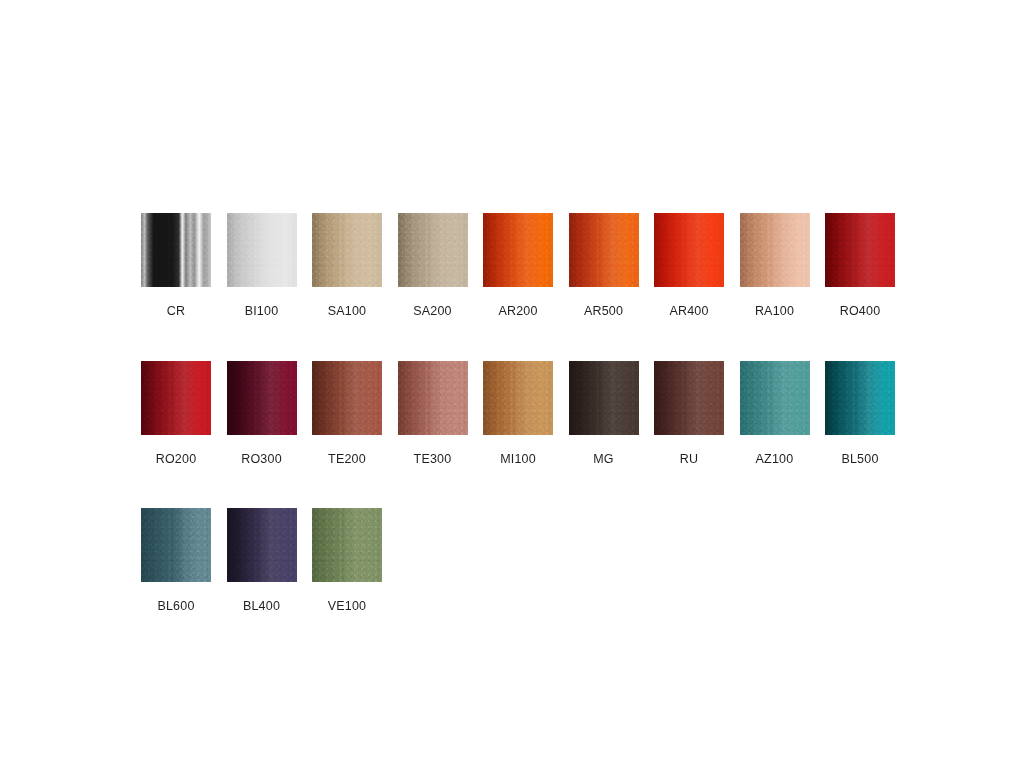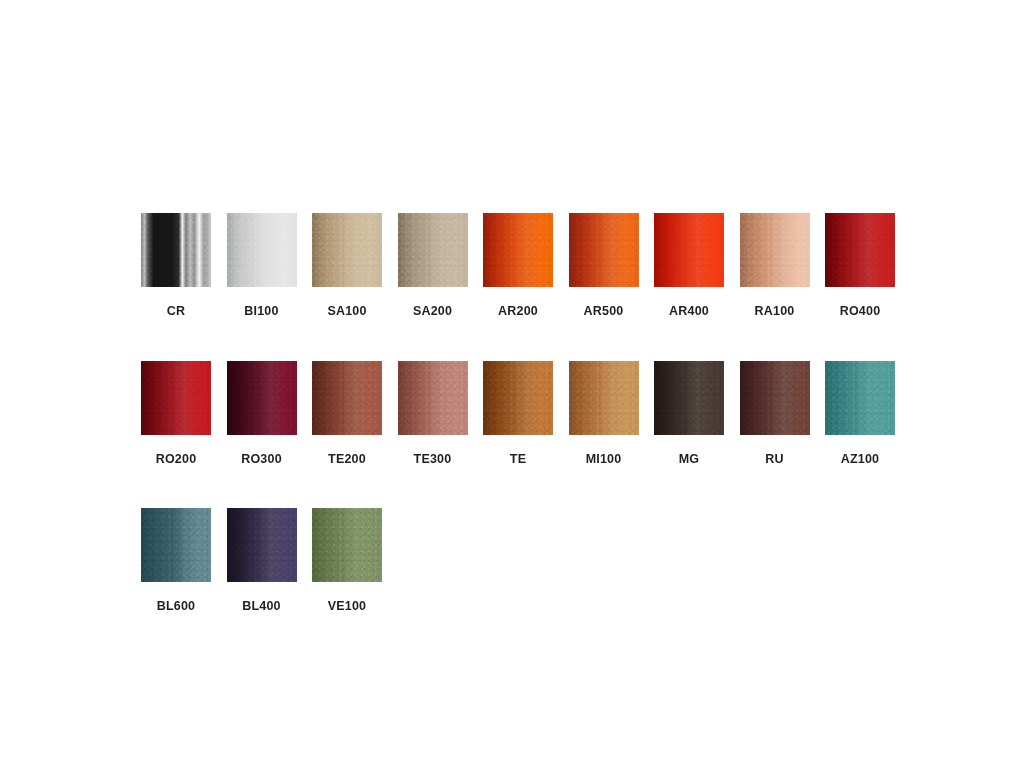--- a/index.html
+++ b/index.html
@@ -88,21 +88,20 @@
   }
 
   .swatch-label {
     margin-top: 18px;
     font-size: 12.5px;
     line-height: 1;
     letter-spacing: 0.2px;
     color: #231f20;
     text-align: center;
     white-space: nowrap;
-    font-weight: bold;
   }
 </style>
 </head>
 <body>
 
 <div id="palette-board">
   <div id="swatch-grid">
       <div class="swatch-cell">
         <div class="swatch-chip">
           <div class="chip-fill" style="background: linear-gradient(90deg, rgb(143, 143, 143) 0%, rgb(201, 201, 201) 5%, rgb(90, 90, 90) 10%, rgb(20, 20, 20) 18%, rgb(12, 12, 12) 44%, rgb(27, 27, 27) 54%, rgb(242, 242, 242) 59%, rgb(110, 110, 110) 64%, rgb(185, 185, 185) 70%, rgb(138, 138, 138) 76%, rgb(245, 245, 245) 83%, rgb(155, 155, 155) 90%, rgb(207, 207, 207) 100%);"></div>
@@ -202,28 +201,20 @@
       <div class="swatch-cell">
         <div class="swatch-chip">
           <div class="chip-fill" style="background: linear-gradient(90deg, rgb(126, 68, 55) 0%, rgb(147, 82, 70) 22%, rgb(171, 106, 94) 52%, rgb(191, 128, 117) 80%, rgb(196, 138, 127) 100%);"></div>
           <div class="chip-sheen"></div>
           <div class="chip-grain"></div>
         </div>
         <div class="swatch-label">TE300</div>
       </div>
       <div class="swatch-cell">
         <div class="swatch-chip">
-          <div class="chip-fill" style="background: linear-gradient(90deg, rgb(116, 56, 15) 0%, rgb(136, 69, 22) 22%, rgb(160, 92, 35) 52%, rgb(189, 116, 51) 80%, rgb(198, 124, 58) 100%);"></div>
-          <div class="chip-sheen"></div>
-          <div class="chip-grain"></div>
-        </div>
-        <div class="swatch-label">TE</div>
-      </div>
-      <div class="swatch-cell">
-        <div class="swatch-chip">
           <div class="chip-fill" style="background: linear-gradient(90deg, rgb(150, 89, 42) 0%, rgb(166, 103, 51) 22%, rgb(183, 123, 66) 52%, rgb(200, 146, 84) 80%, rgb(205, 154, 92) 100%);"></div>
           <div class="chip-sheen"></div>
           <div class="chip-grain"></div>
         </div>
         <div class="swatch-label">MI100</div>
       </div>
       <div class="swatch-cell">
         <div class="swatch-chip">
           <div class="chip-fill" style="background: linear-gradient(90deg, rgb(36, 26, 23) 0%, rgb(45, 33, 29) 22%, rgb(57, 44, 38) 52%, rgb(69, 54, 48) 80%, rgb(73, 58, 51) 100%);"></div>
           <div class="chip-sheen"></div>
@@ -239,20 +230,28 @@
         </div>
         <div class="swatch-label">RU</div>
       </div>
       <div class="swatch-cell">
         <div class="swatch-chip">
           <div class="chip-fill" style="background: linear-gradient(90deg, rgb(47, 122, 124) 0%, rgb(55, 127, 128) 22%, rgb(65, 141, 141) 52%, rgb(78, 155, 154) 80%, rgb(85, 162, 160) 100%);"></div>
           <div class="chip-sheen"></div>
           <div class="chip-grain"></div>
         </div>
         <div class="swatch-label">AZ100</div>
+      </div>
+      <div class="swatch-cell">
+        <div class="swatch-chip">
+          <div class="chip-fill" style="background: linear-gradient(90deg, rgb(6, 60, 66) 0%, rgb(8, 84, 92) 22%, rgb(12, 111, 121) 52%, rgb(16, 154, 164) 80%, rgb(18, 167, 177) 100%);"></div>
+          <div class="chip-sheen"></div>
+          <div class="chip-grain"></div>
+        </div>
+        <div class="swatch-label">BL500</div>
       </div>
       <div class="swatch-cell">
         <div class="swatch-chip">
           <div class="chip-fill" style="background: linear-gradient(90deg, rgb(43, 78, 88) 0%, rgb(53, 91, 102) 52%, rgb(93, 131, 143) 80%, rgb(106, 142, 153) 100%);"></div>
           <div class="chip-sheen"></div>
           <div class="chip-grain"></div>
         </div>
         <div class="swatch-label">BL600</div>
       </div>
       <div class="swatch-cell">

